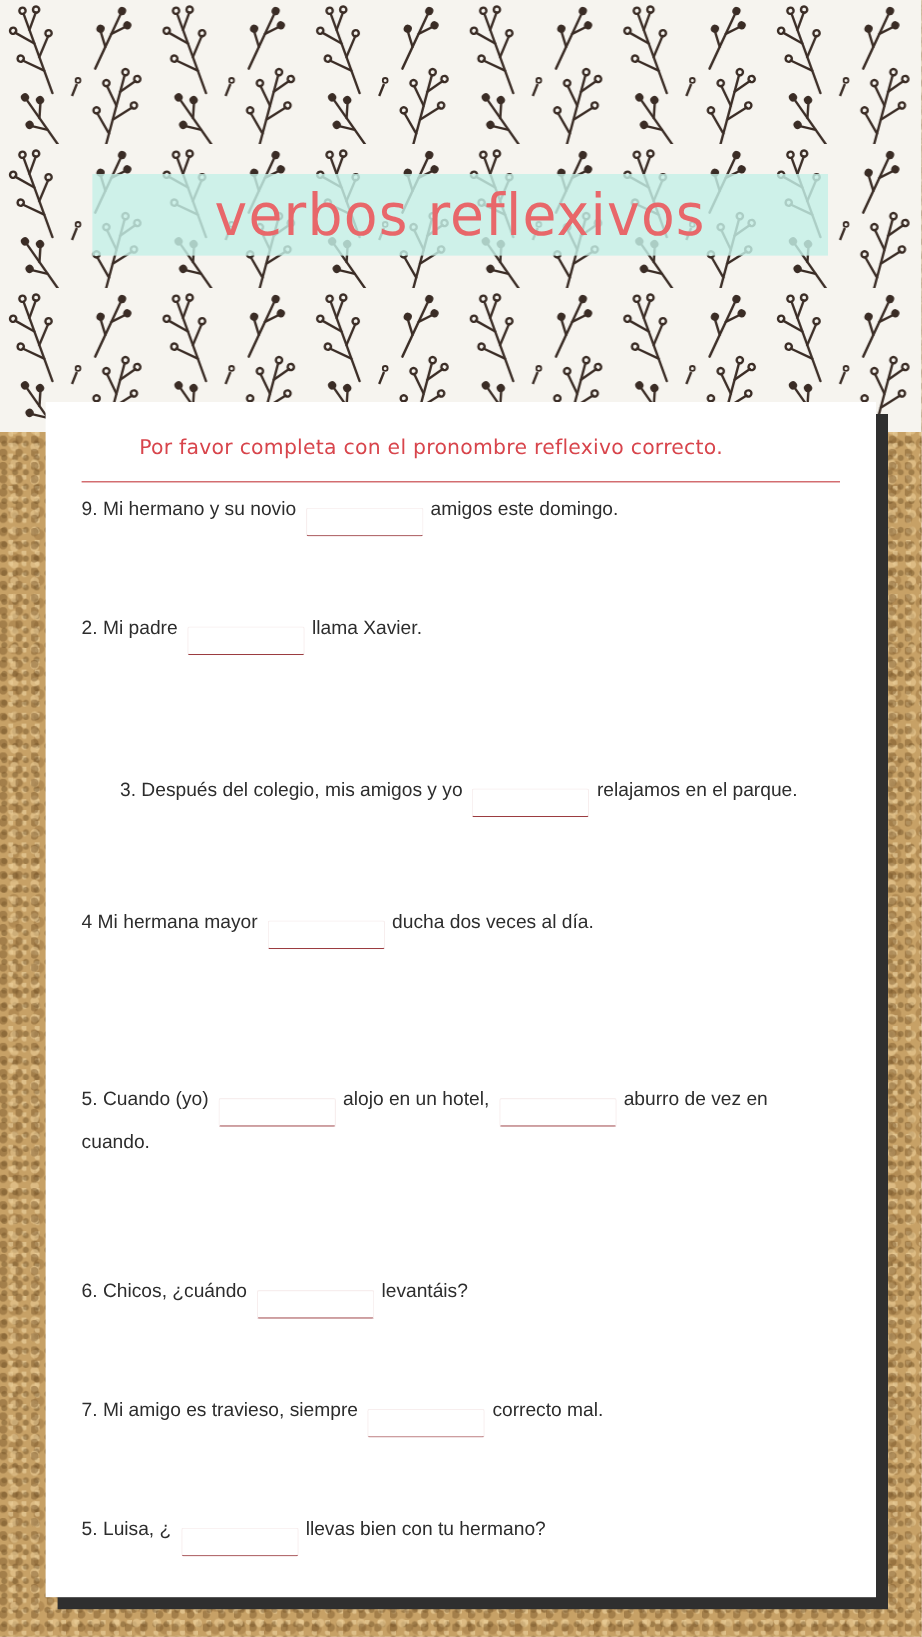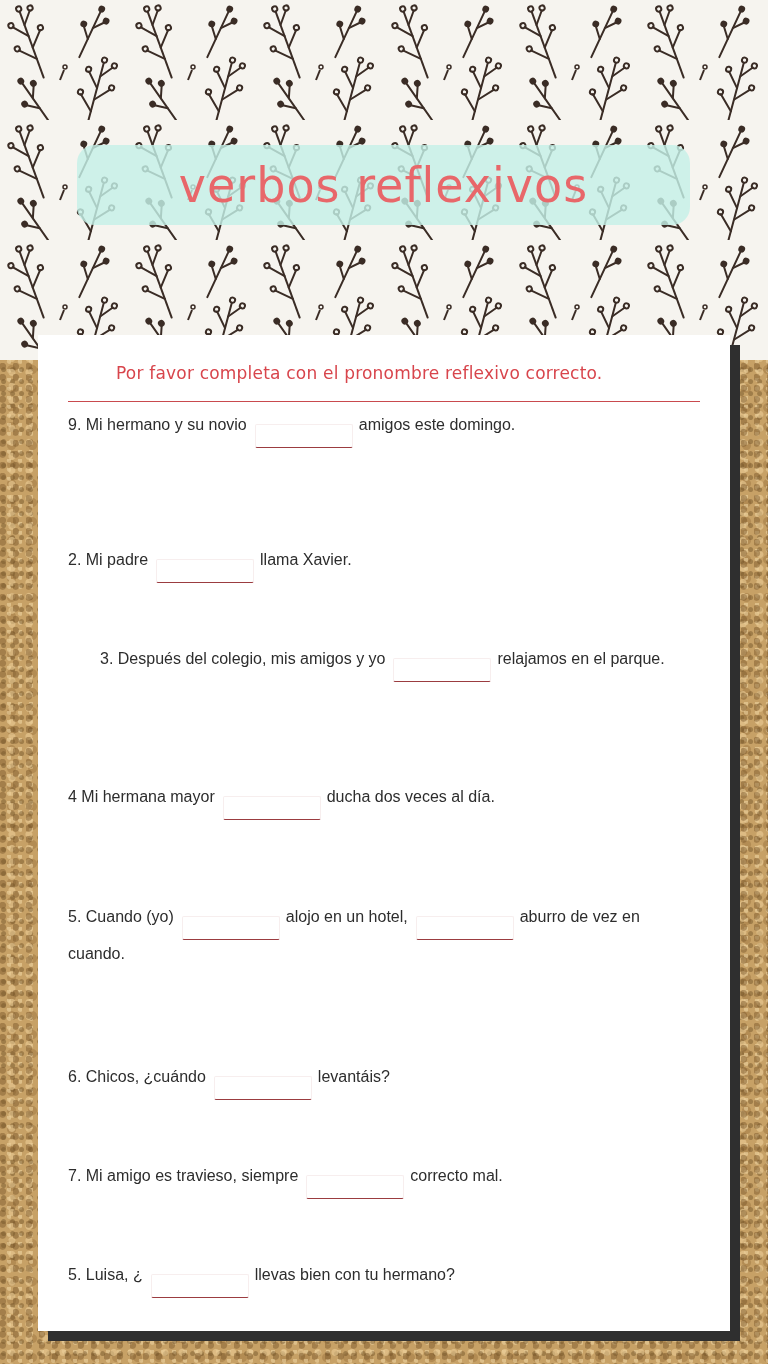--- a/index.html
+++ b/index.html
@@ -18,23 +18,23 @@
   }
 
   
   .header {
     position: absolute; left: 0; top: 0; width: 768px; height: 360px;
     background-color: #f6f4ef;
     overflow: hidden;
   }
   .header svg.pattern { position: absolute; left: 0; top: 0; }
   .title-banner {
-    position: absolute; left: 77px; top: 145px; width: 613px; height: 80px;
+    position: absolute; left: 77px; top: 145px; width: 613px; height: 68px;
     background: rgba(196, 240, 232, 0.82);
-    display: flex; align-items: center; justify-content: center; border-radius: 18px;
+    display: flex; align-items: center; justify-content: center;
   }
   .title-banner h1 {
     font-family: "DejaVu Sans", sans-serif;
     font-weight: normal;
     font-size: 46px;
     letter-spacing: 1px;
     color: #e8676a;
     transform: scaleY(1.05);
     line-height: 1;
   }
@@ -120,29 +120,29 @@
 <div class="card-shadow"></div>
 
 <div class="card">
   <div class="instructions">Por favor completa con el pronombre reflexivo correcto.</div>
   <div class="rule"></div>
 
   <div class="q" style="top:76px;">
     <span>9. Mi hermano y su novio</span><input class="blank" value="" style=""><span>amigos este domingo.</span>
   </div>
 
-  <div class="q" style="top:175px;margin-top:36px;">
+  <div class="q" style="top:175px;">
     <span>2. Mi padre</span><input class="blank" value="" style=""><span>llama Xavier.</span>
   </div>
 
   <div class="q" style="top:310px;margin-left:32px;">
     <span>3. Después del colegio, mis amigos y yo</span><input class="blank" value="" style=""><span>relajamos en el parque.</span>
   </div>
 
-  <div class="q" style="top:448px;">
+  <div class="q" style="top:420px;">
     <span>4 Mi hermana mayor</span><input class="blank" value="" style=""><span>ducha dos veces al día.</span>
   </div>
 
   <div class="q" style="top:568px;">
     <span>5. Cuando (yo)</span><input class="blank" value="" style=""><span>alojo en un hotel,</span><input class="blank" value="" style=""><span>aburro de vez en cuando.</span>
   </div>
 
   <div class="q" style="top:728px;">
     <span>6. Chicos, ¿cuándo</span><input class="blank" value="" style=""><span>levantáis?</span>
   </div>

